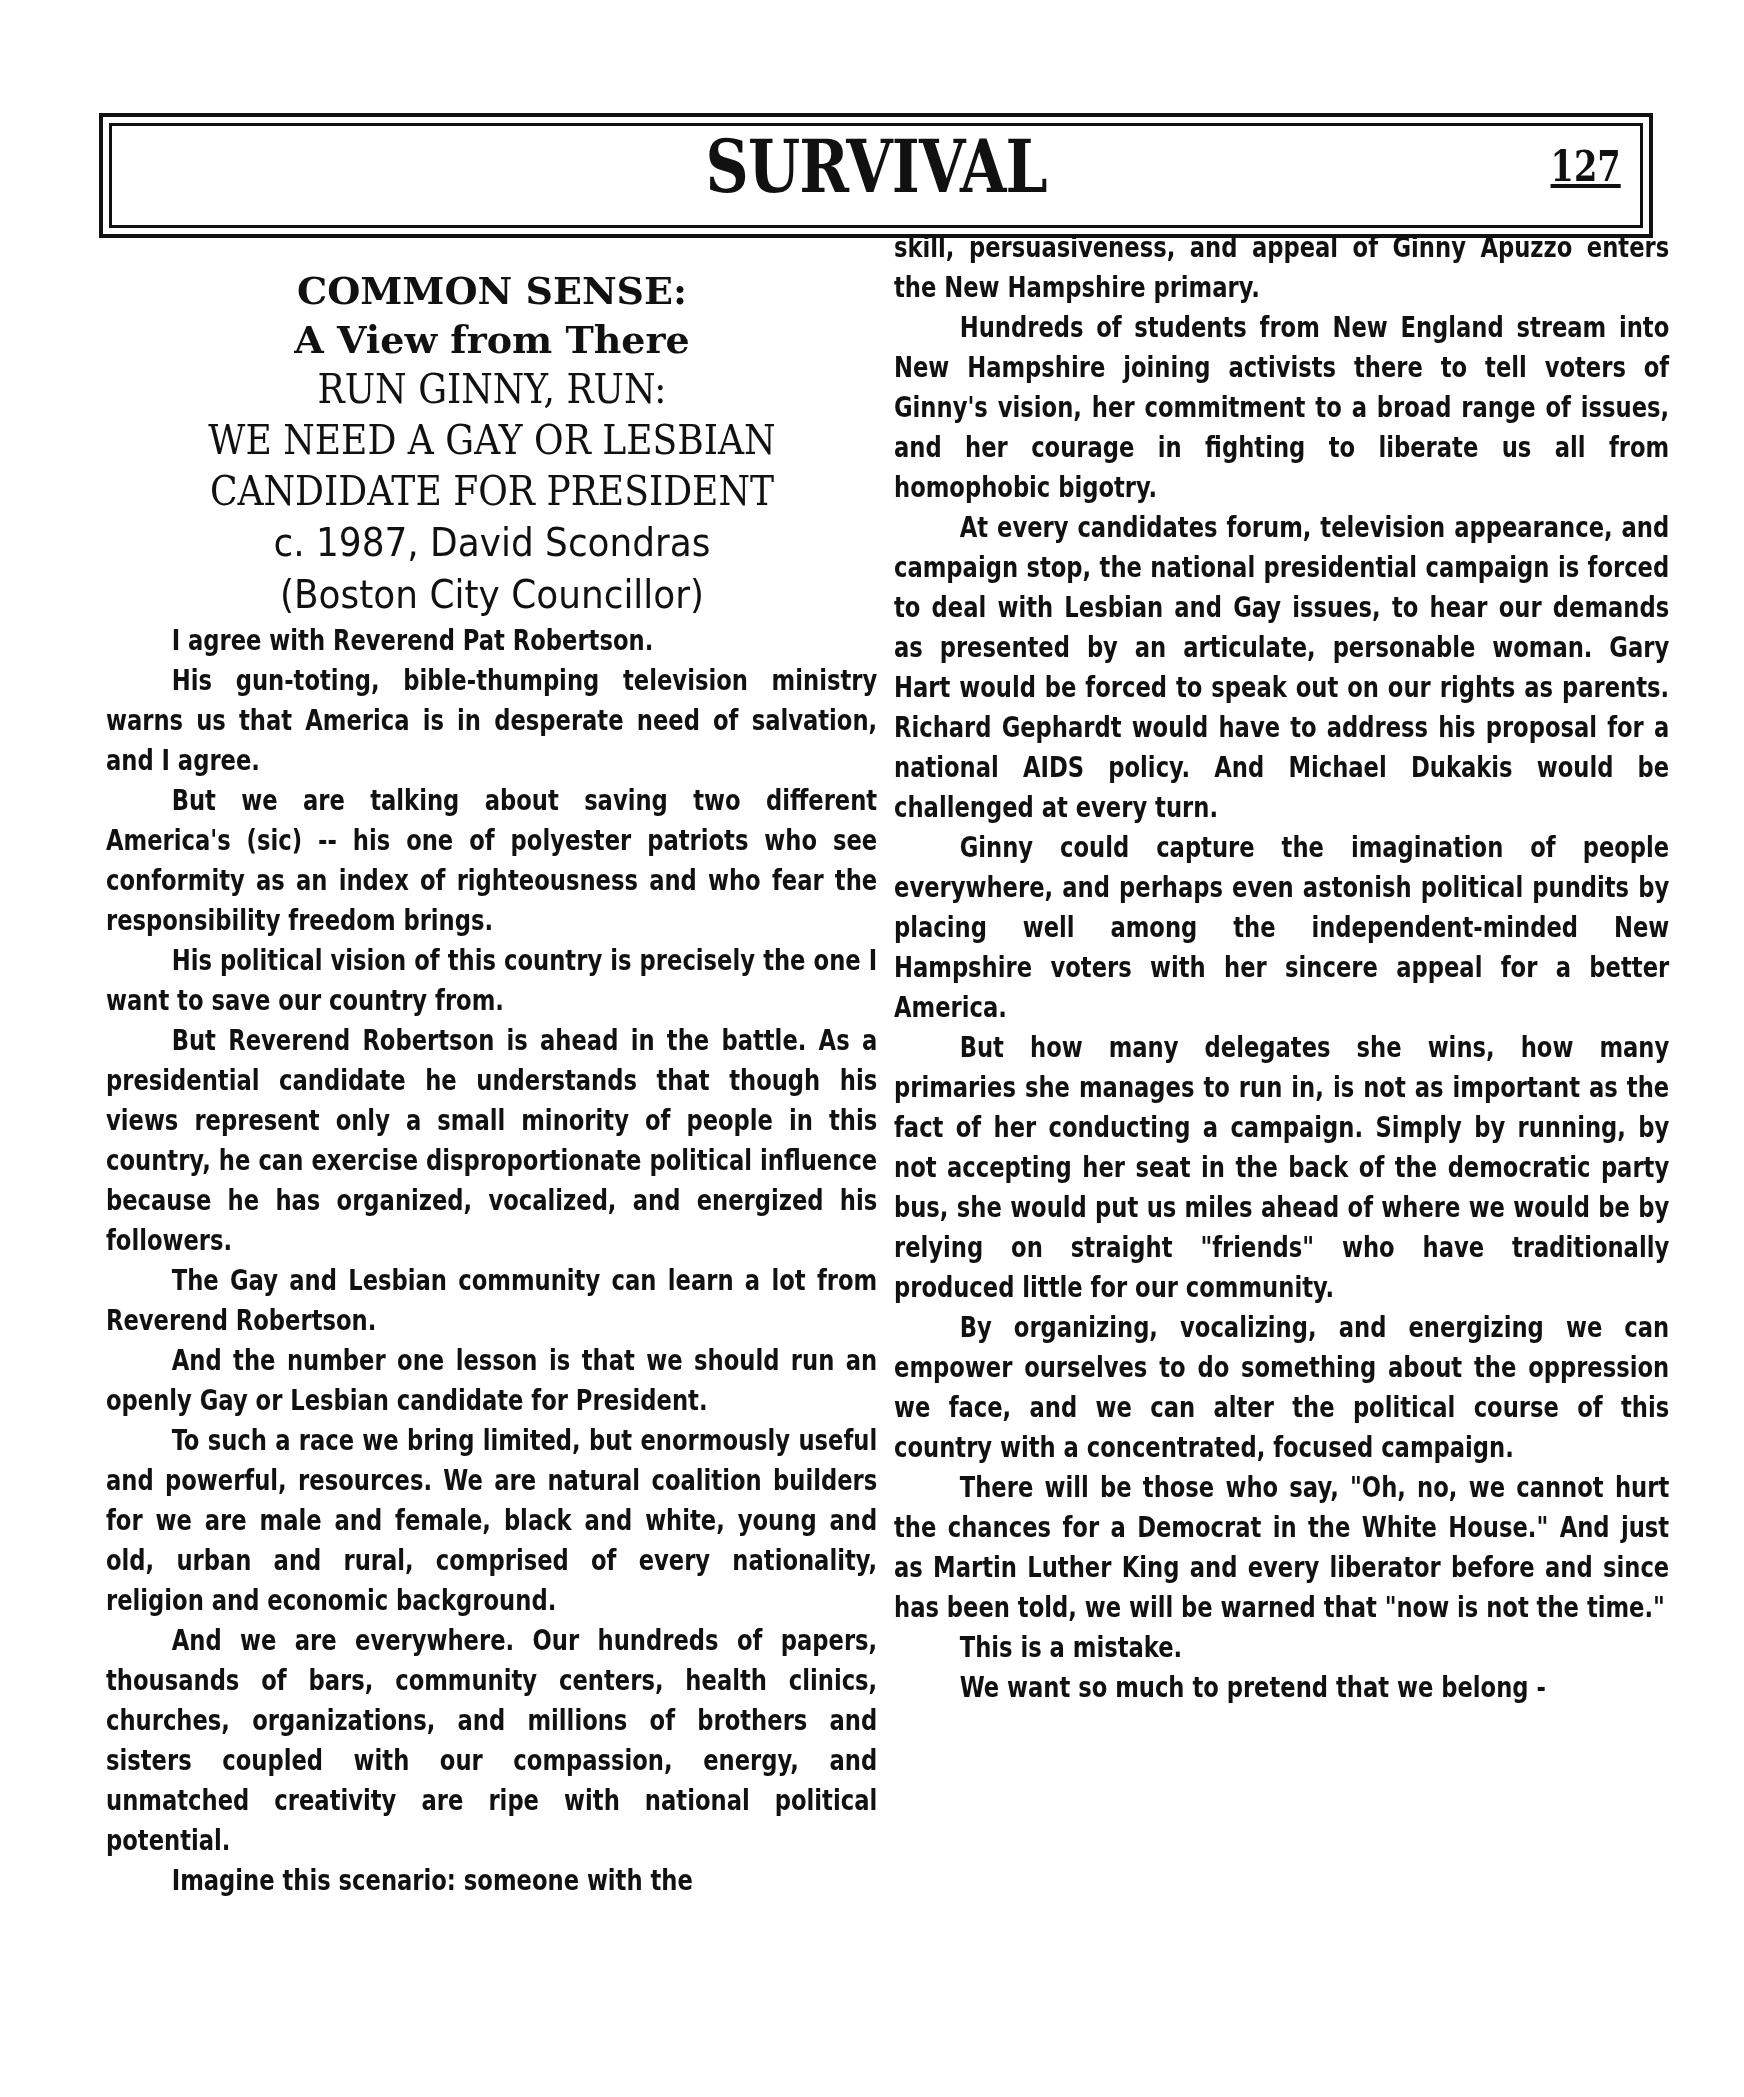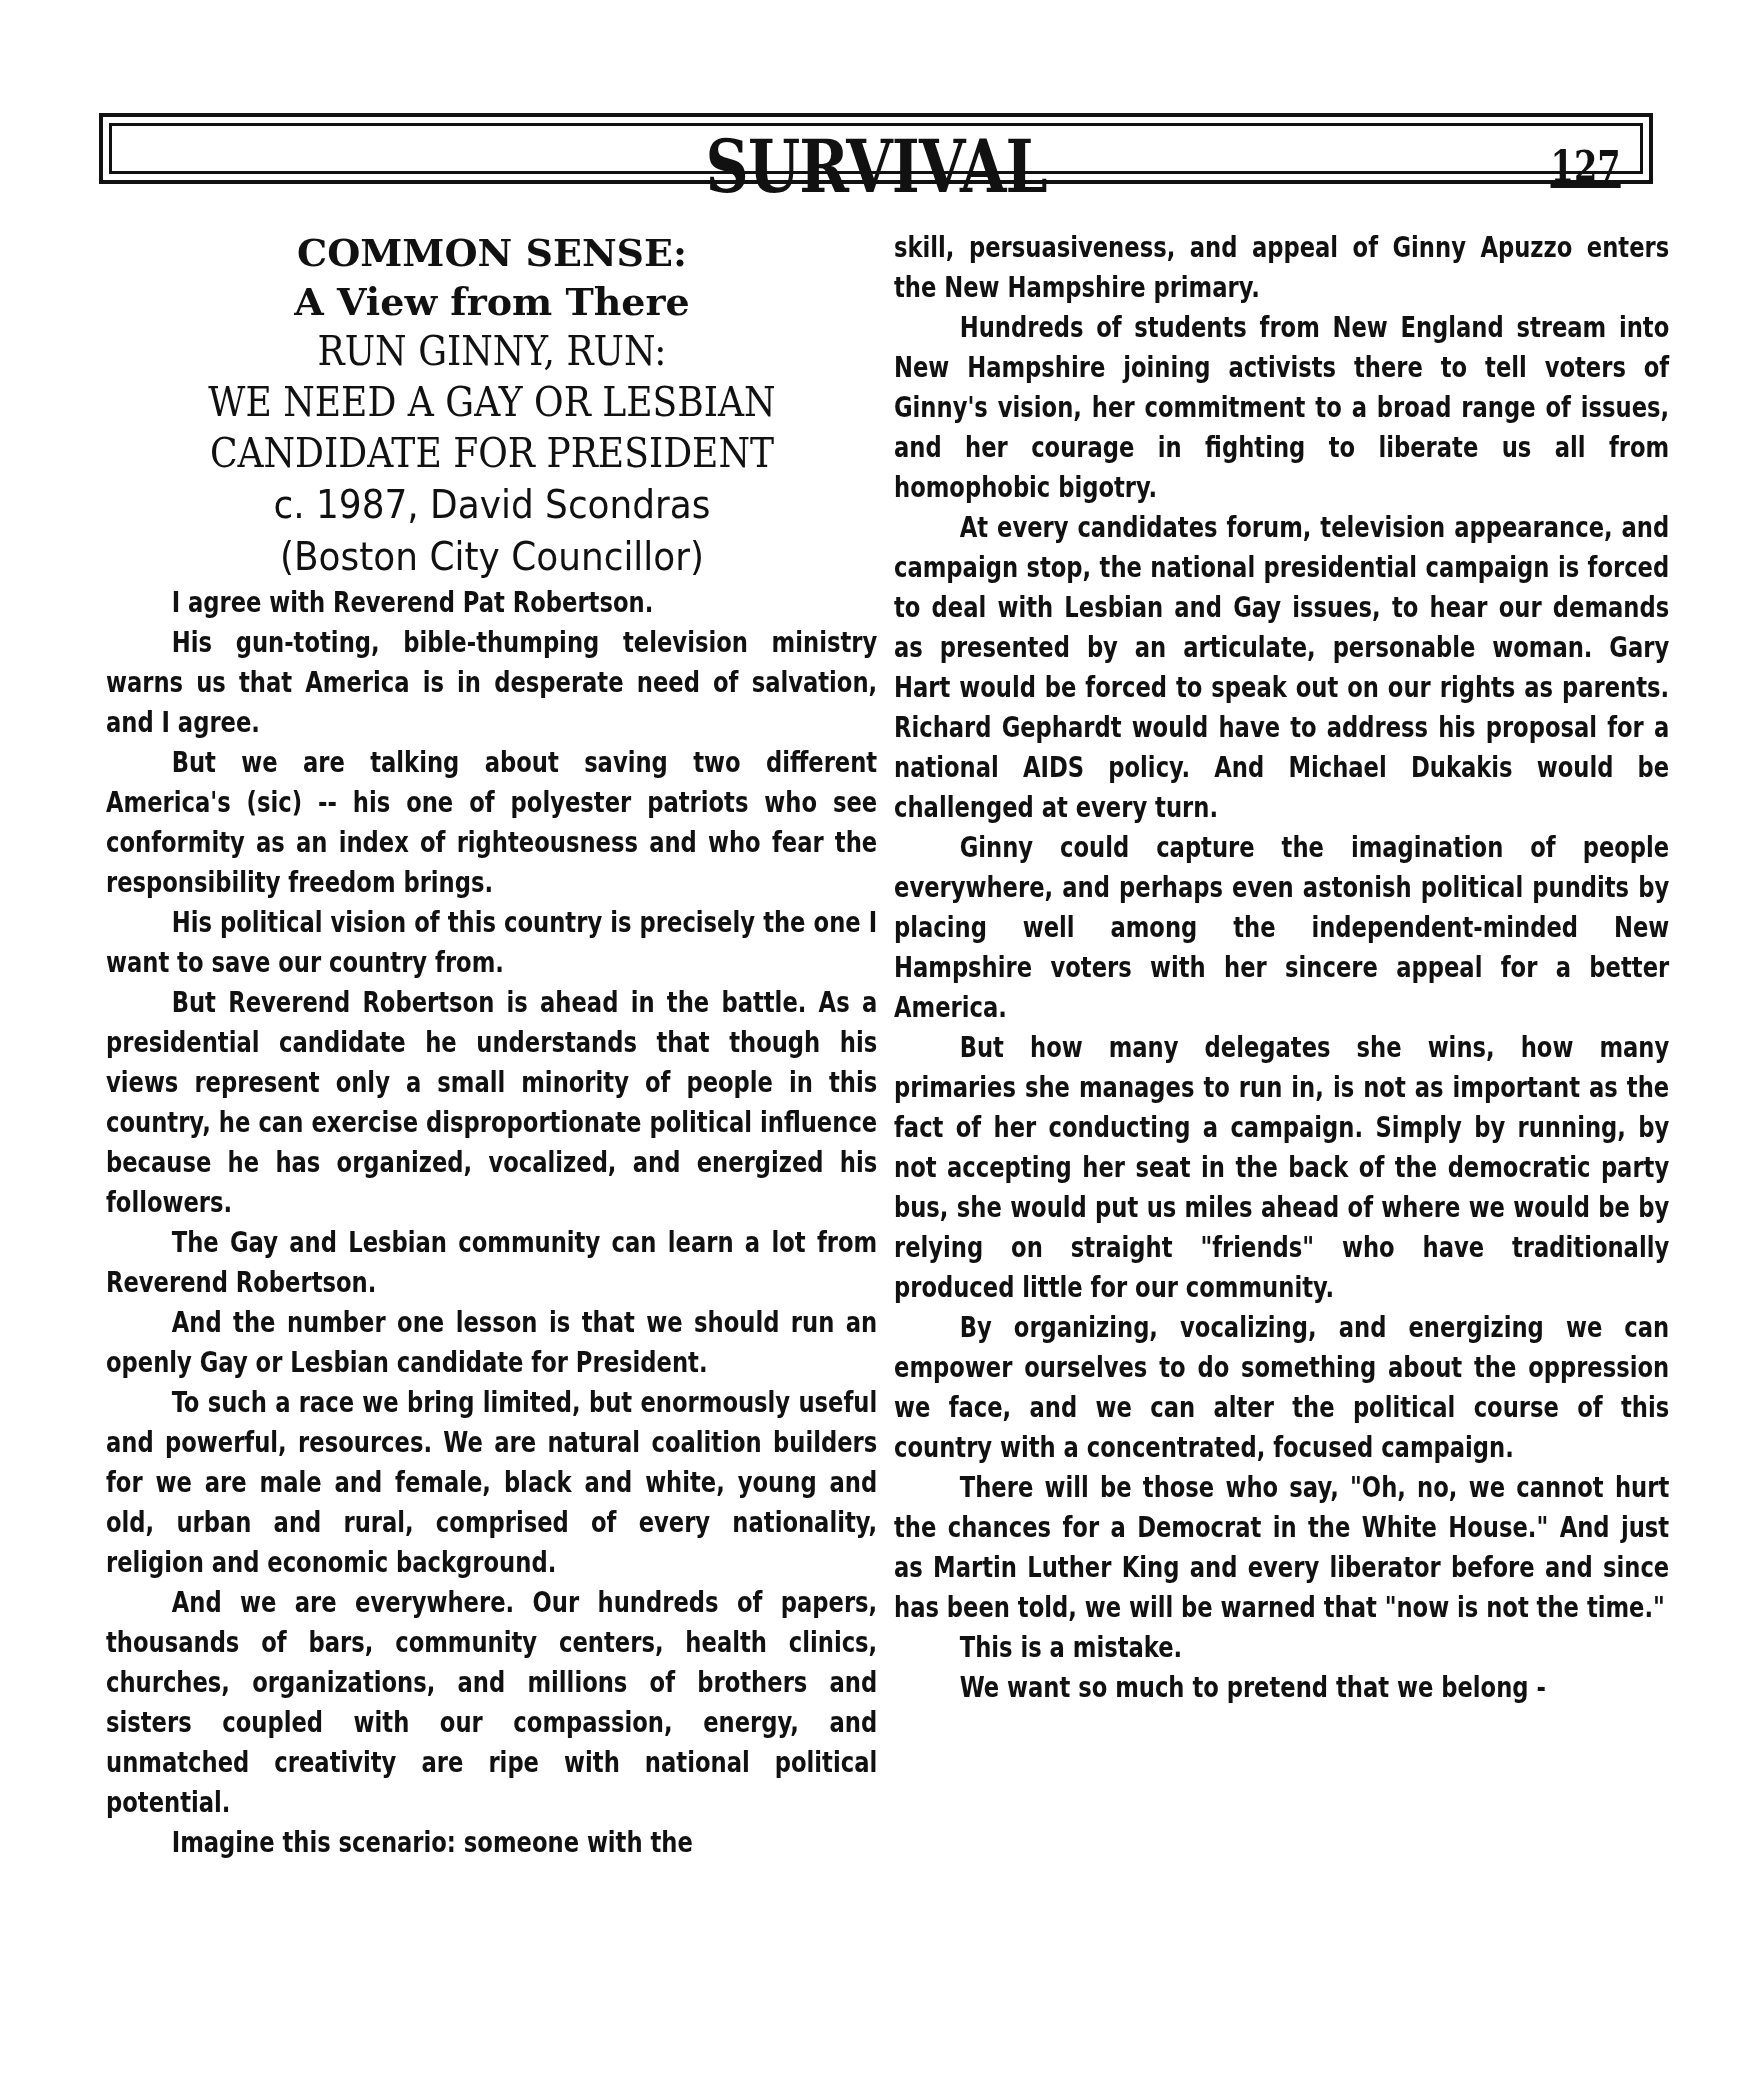--- a/index.html
+++ b/index.html
@@ -14,21 +14,21 @@
       overflow: hidden;
       color: #111111;
       font-family: "Liberation Serif", "DejaVu Serif", serif;
     }
     
     .header-outer {
       position: absolute;
       left: 99px;
       top: 113px;
       width: 1554px;
-      height: 71px;
+      height: 125px;
       border: 4.4px solid #111;
       box-sizing: border-box;
     }
     .header-inner {
       position: absolute;
       left: 5.8px;
       top: 5.8px;
       right: 5.8px;
       bottom: 5.8px;
       border: 3.9px solid #111;
@@ -66,21 +66,21 @@
     .column {
       position: absolute;
       top: 228px;
       width: 772px;
       font-family: "DejaVu Sans Condensed", "DejaVu Sans", "Liberation Sans", sans-serif;
       font-weight: bold;
       font-size: 28px;
       line-height: 40px;
       text-align: justify;
     }
-    .col-left { left: 106px; }
+    .col-left { left: 106px; margin-top: 38px; }
     .col-right { left: 894px; width: 776px; }
     .column p {
       margin: 0;
       text-indent: 73px;
     }
     .column p.no-indent { text-indent: 0; }
     .col-text {
       transform: scaleX(0.9);
       transform-origin: left top;
       width: 111%;

